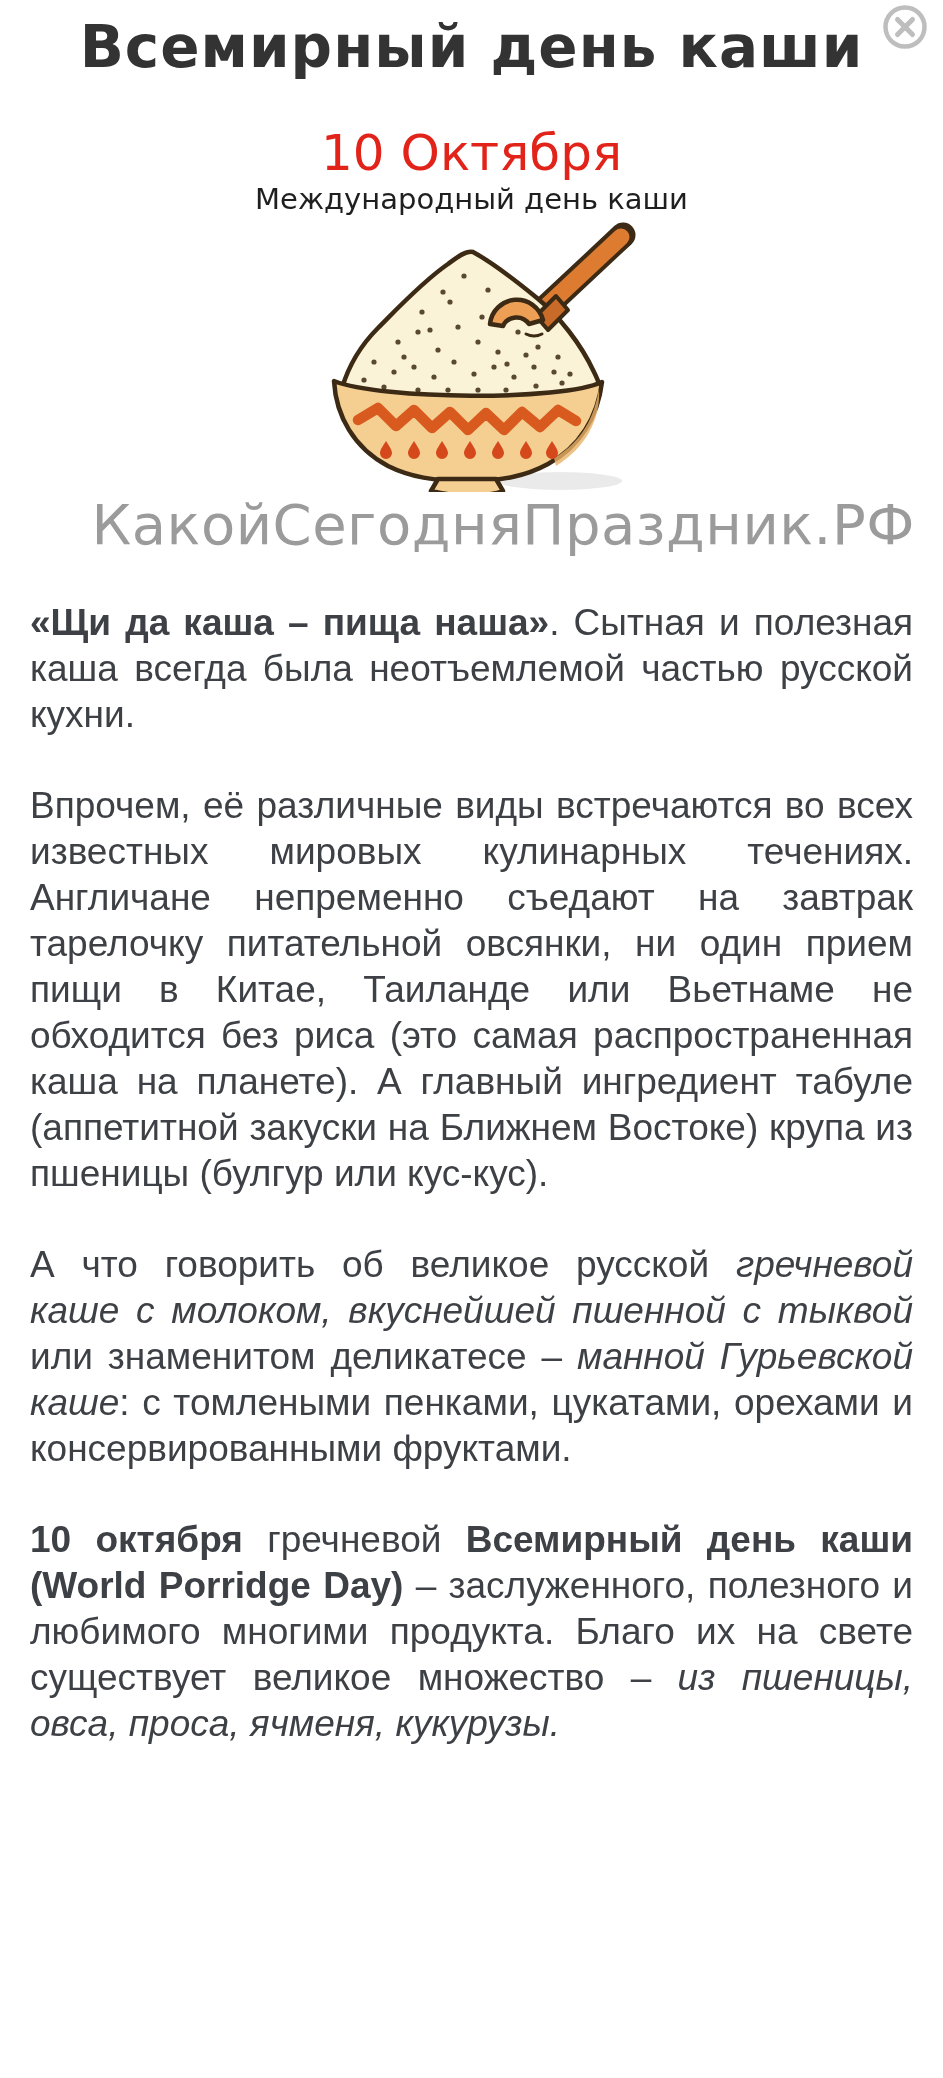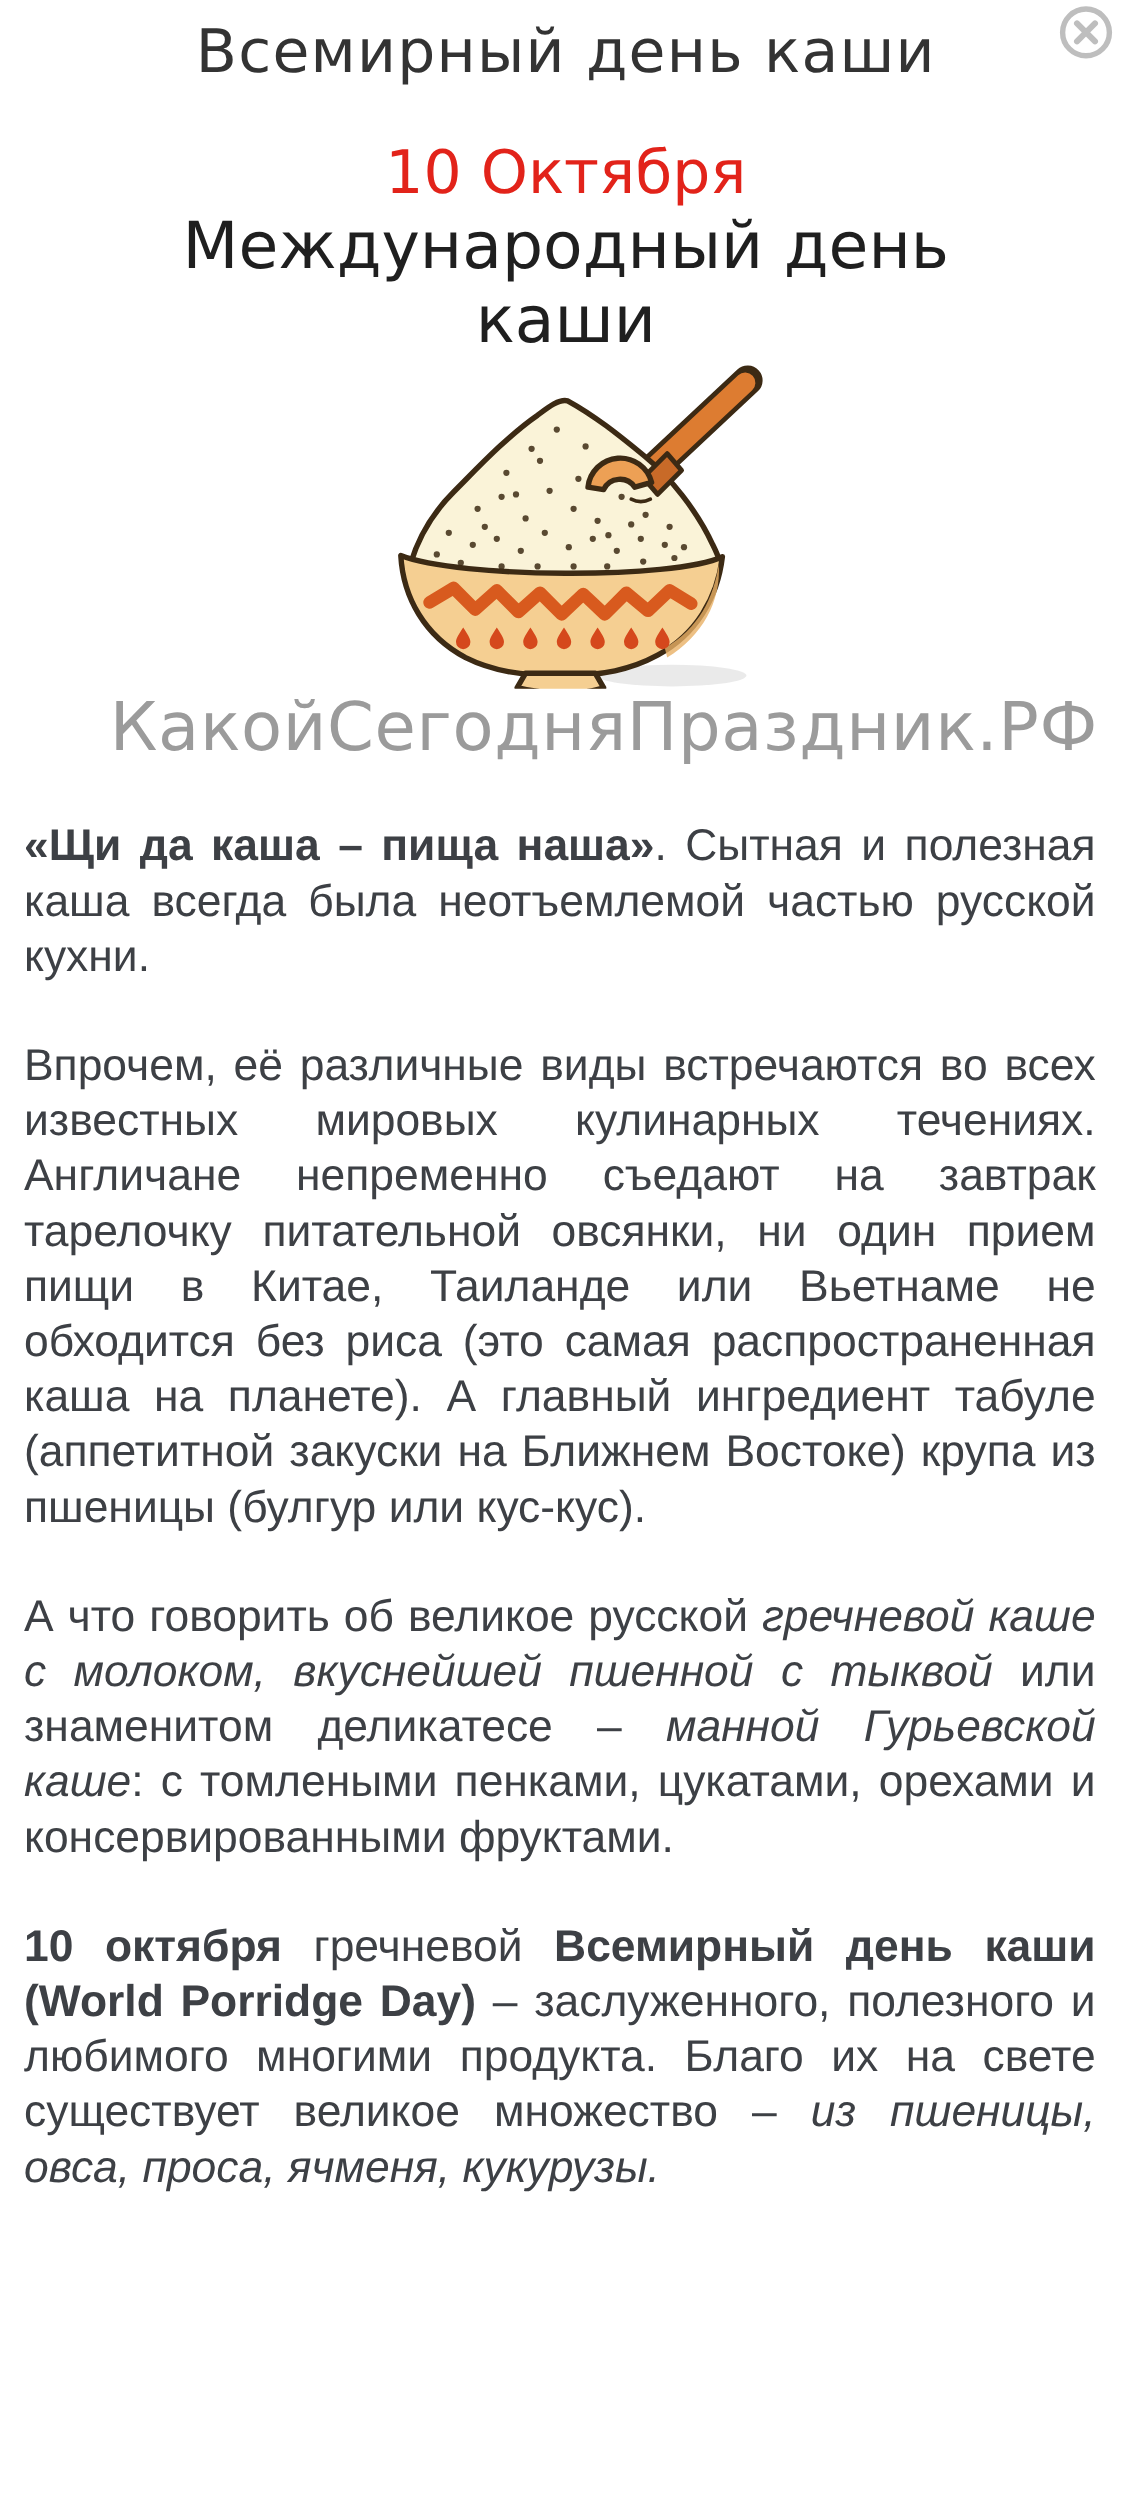--- a/index.html
+++ b/index.html
@@ -14,47 +14,47 @@
     position:absolute;top:-13px;right:14px;width:48px;height:48px;
     background:none;border:none;padding:0;cursor:pointer;opacity:.9;
   }
   .close-btn svg{display:block;}
 
   
   h1.title{
     margin:16px 20px 0 20px;
     text-align:center;
     font-family:"DejaVu Sans",sans-serif;
-    font-size:50px;line-height:1.1;font-weight:400;
+    font-size:58px;line-height:1.1;font-weight:700;
     letter-spacing:1px;
     color:var(--title-color,#333);
   }
 
   
   figure.hero{margin:46px auto 0 auto;width:760px;text-align:center;}
   .hero-date{
     font-family:"DejaVu Sans",sans-serif;
     font-size:50px;font-weight:400;color:var(--date-red,#e2231a);
     line-height:1.1;
   }
   .hero-subtitle{
     font-family:"DejaVu Sans",sans-serif;
-    font-size:54px;color:var(--subtitle-color,#1f1f1f);
+    font-size:29px;color:var(--subtitle-color,#1f1f1f);
     line-height:1.15;margin-top:2px;text-align:center;
   }
   .hero-art{margin:4px auto 0 auto;display:block;}
   .hero-watermark{
     font-family:"DejaVu Sans",sans-serif;
     font-size:56px;color:var(--watermark-gray,#9b9b9b);
     line-height:1.1;margin-top:2px;letter-spacing:.5px;
   }
 
   
   article.body{
-    margin:44px 30px 0 20px;
+    margin:44px 30px 0 30px;
     color:var(--body-color,#3d4045);
     font-size:37px;line-height:46px;
     text-align:justify;
   }
   article.body p{margin:0 0 45px 0;}
   article.body p:last-child{margin-bottom:0;}
   .b{font-weight:700;}
   .i{font-style:italic;}
 </style>
 </head>

